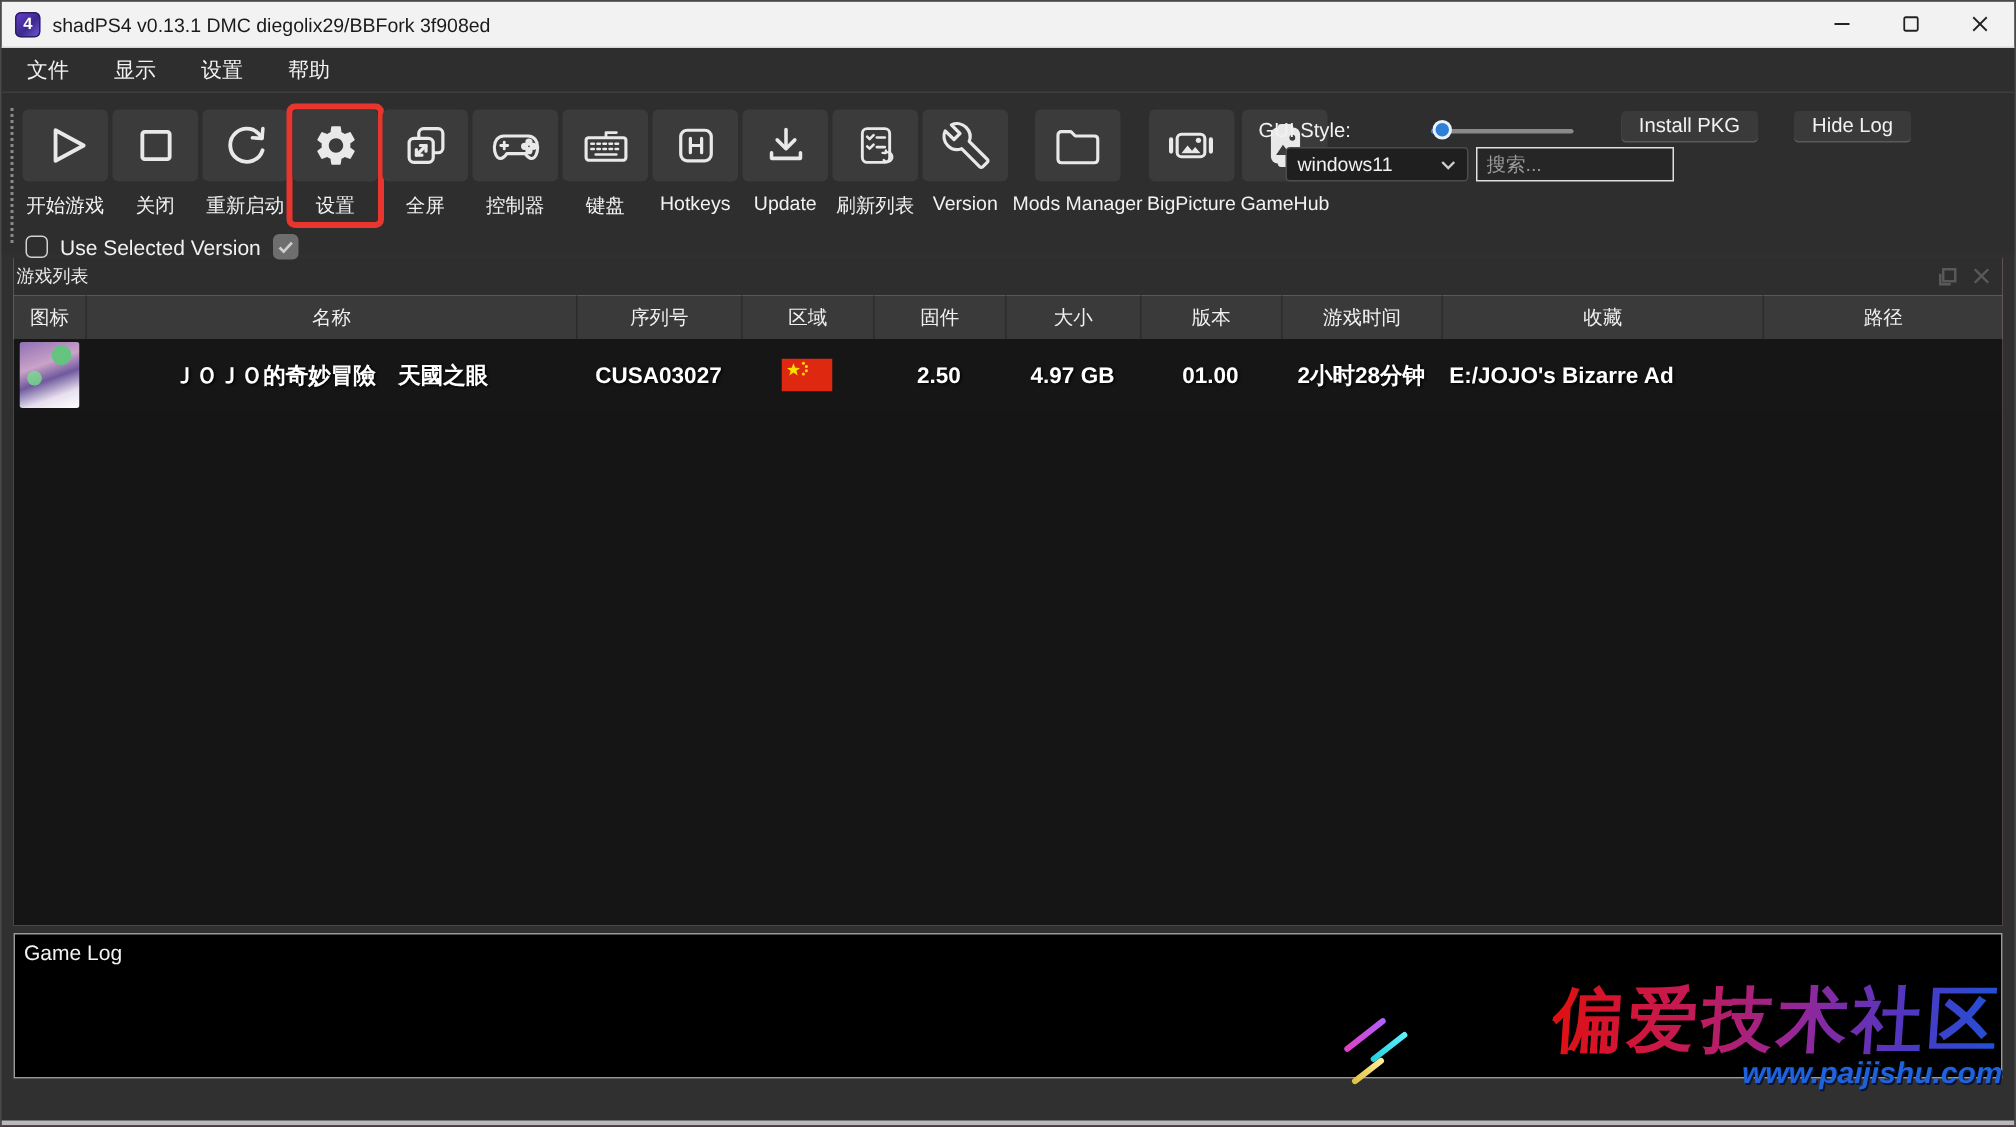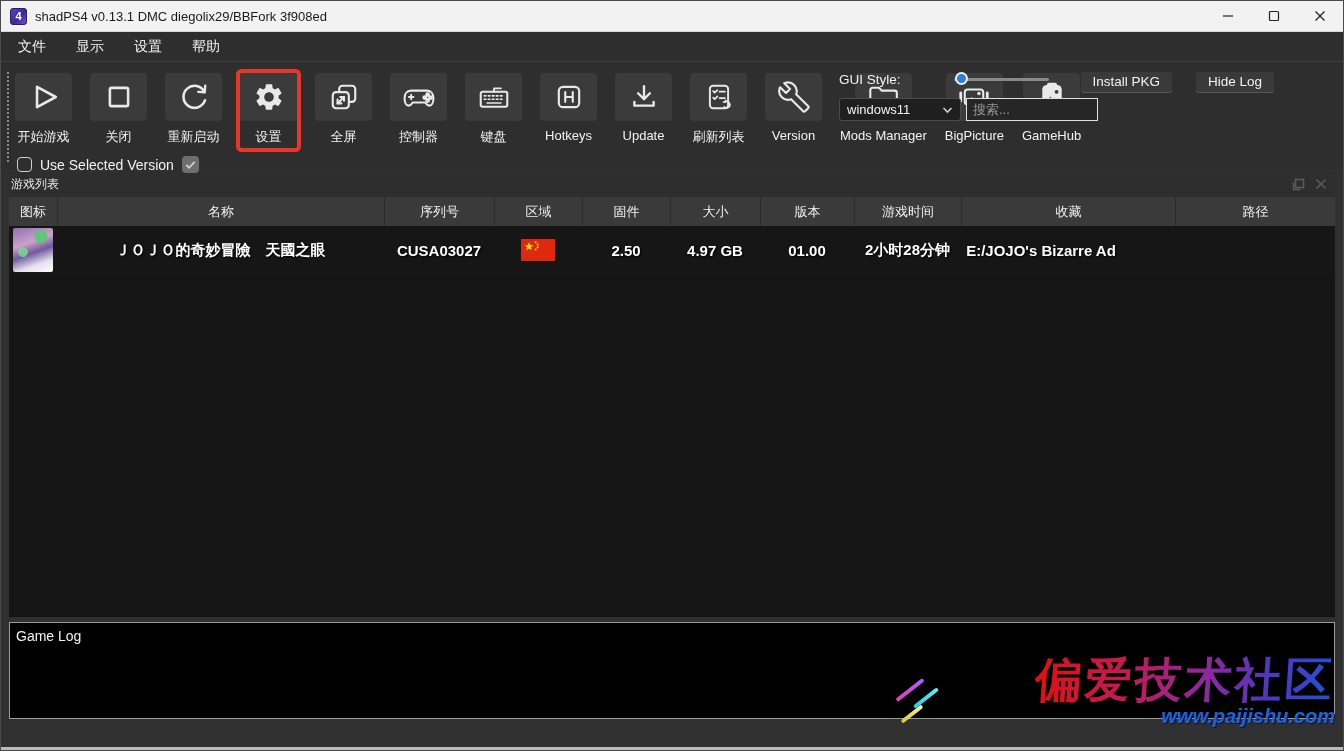--- a/index.html
+++ b/index.html
@@ -34,21 +34,21 @@
     border-bottom:1px solid #3e3e3e; padding-left:2px;
   }
   .menu-item { color:#f2f2f2; font-size:14px; padding:0 15px; }
 
   
   .toolbar { position:relative; height:108px; background:#2e2e2e; }
   .drag-handle {
     position:absolute; left:6px; top:10px; bottom:8px; width:0;
     border-left:2px dotted #8a8a8a;
   }
-  .tbuttons { display:flex; gap:18px; padding:11px 0 0 14px; align-items:flex-start; }
+  .tbuttons { display:flex; gap:3px; padding:11px 0 0 14px; align-items:flex-start; }
   .tbtn { min-width:57px; display:flex; flex-direction:column; align-items:center; position:relative; padding-bottom:2px; }
   .tbtn .icon-box {
     width:57px; height:48px; background:#3b3b3b; border-radius:4px;
     display:flex; align-items:center; justify-content:center;
   }
   .tbtn .tlabel { margin-top:7px; font-size:13px; color:#f2f2f2; white-space:nowrap; }
   .tbtn.highlighted { box-shadow:0 0 0 4px #e8352e; border-radius:2px; }
   .icon-box svg { stroke:#e9e9e9; stroke-width:2; fill:none; stroke-linecap:round; stroke-linejoin:round; }
   .icon-box svg .filled { fill:#e9e9e9; stroke:none; }
   .icon-box svg .cutout { fill:#3b3b3b; stroke:none; }
@@ -57,33 +57,33 @@
   .cb-empty { width:15px; height:15px; border:1.5px solid #d2d2d2; border-radius:4px; background:transparent; }
   .usv-label { color:#f2f2f2; font-size:14px; }
   .cb-checked {
     width:17px; height:17px; border-radius:4px; background:#6e6e6e;
     display:flex; align-items:center; justify-content:center;
   }
   .cb-checked svg { stroke:#cfcfcf; stroke-width:2; fill:none; }
 
   
   .toolbar-right { position:absolute; top:10px; left:838px; width:500px; }
-  .tr-row1 { display:flex; align-items:flex-start; height:22px; }
+  .tr-row1 { display:flex; align-items:flex-end; height:22px; }
   .gui-style-label { color:#f2f2f2; font-size:13.5px; }
   .slider { position:relative; width:95px; height:14px; margin-left:53px; }
   .slider .track { position:absolute; left:0; right:0; top:6px; height:3px; background:#8a8a8a; border-radius:2px; }
   .slider .fill { position:absolute; left:0; width:8px; top:6px; height:3px; background:#2f7fd6; border-radius:2px; }
   .slider .handle { position:absolute; left:1px; top:0; width:13px; height:13px; border-radius:50%; background:#2f7fd6; border:2px solid #e9f1fb; }
   .flat-btn {
     color:#f2f2f2; font-size:13.5px; background:#3a3a3a; border-radius:3px;
     padding:2px 12px 3px; box-shadow:0 1px 0 #5a5a5a; white-space:nowrap;
   }
   .btn-install { margin-left:32px; }
   .btn-hidelog { margin-left:24px; }
-  .tr-row2 { display:flex; align-items:flex-start; margin-top:4px; }
+  .tr-row2 { display:flex; align-items:flex-start; margin-top:4px;margin-left:18px; }
   .theme-select {
     width:122px; height:23px; background:#1f1f1f; border:1px solid #4c4c4c; border-radius:3px;
     color:#f2f2f2; font-size:13px; display:flex; align-items:center; padding:0 7px;
   }
   .theme-select .chev { margin-left:auto; }
   .theme-select svg { stroke:#cfcfcf; stroke-width:1.6; fill:none; }
   .search-input {
     width:132px; height:23px; margin-left:5px; background:#262626;
     border:1px solid #e0e0e0; color:#f2f2f2; font-size:13px; padding:0 6px;
     font-family:"Liberation Sans","DejaVu Sans",sans-serif;

